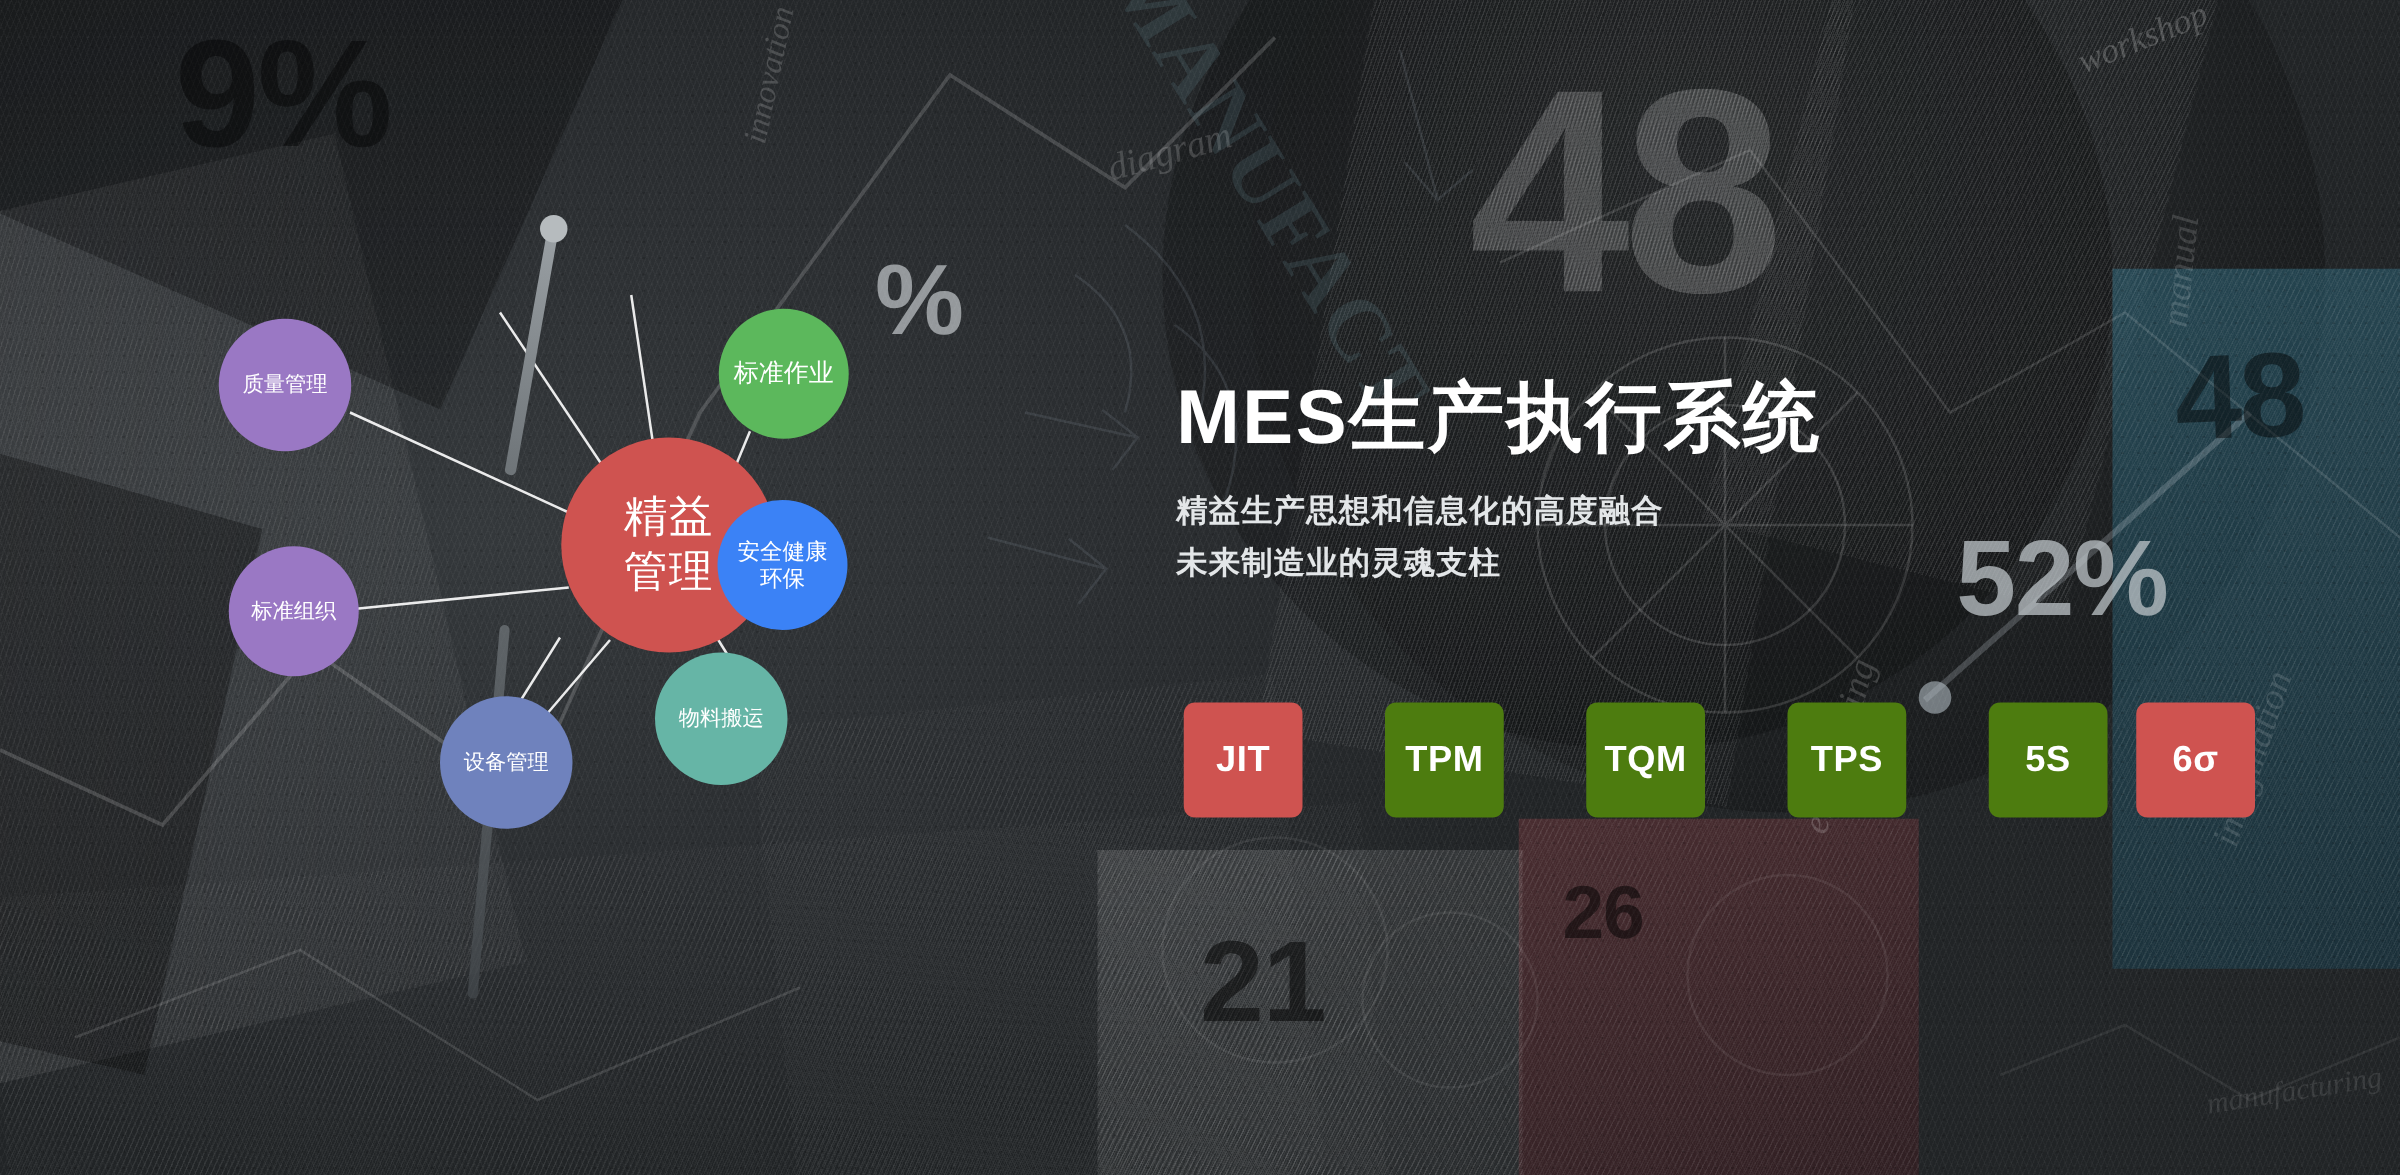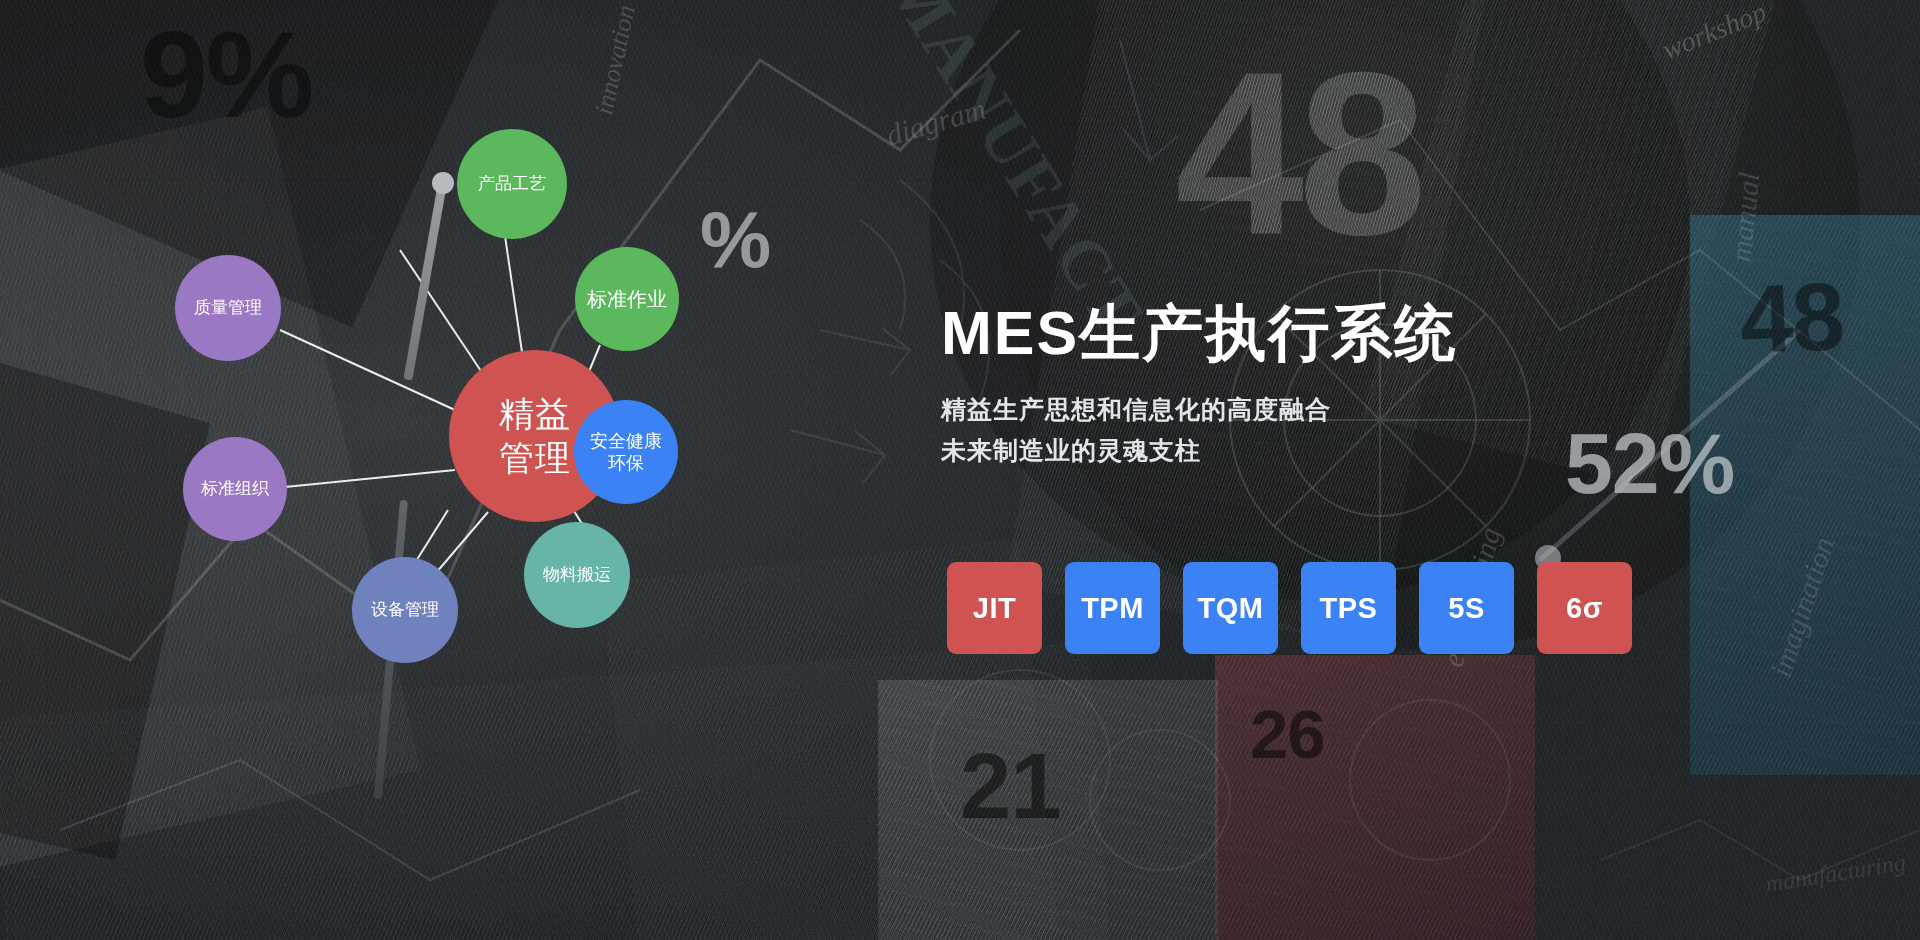--- a/index.html
+++ b/index.html
@@ -119,21 +119,21 @@
     user-select:none;
     white-space:nowrap;
   }
   .ghost-9{ left:140px;top:14px;font-size:122px;color:rgba(0,0,0,.42);letter-spacing:-2px; }
   .ghost-48{ left:1175px;top:38px;font-size:232px;color:rgba(255,255,255,.13);letter-spacing:-6px;
              background-image:repeating-linear-gradient(105deg,rgba(255,255,255,.16) 0 1px,transparent 1px 3px);
              -webkit-background-clip:text;background-clip:text;}
   .ghost-52{ left:1565px;top:420px;font-size:86px;color:rgba(190,196,200,.75);letter-spacing:-1px; }
   .ghost-48b{ left:1740px;top:270px;font-size:96px;color:rgba(0,0,0,.45);letter-spacing:-2px;transform:rotate(-2deg); }
   .ghost-21{ left:960px;top:740px;font-size:92px;color:rgba(0,0,0,.5);letter-spacing:-1px; }
-  .ghost-26{ left:1250px;top:700px;font-size:69px;color:rgba(0,0,0,.5);letter-spacing:-1px; }
+  .ghost-26{ left:1250px;top:700px;font-size:60px;color:rgba(0,0,0,.5);letter-spacing:-1px; }
   .ghost-pct{ left:700px;top:200px;font-size:80px;color:rgba(215,219,222,.62);font-weight:bold; }
 
   
   .scribble{
     position:absolute;
     font-family:"Liberation Serif","DejaVu Serif",serif;
     font-style:italic;
     color:rgba(255,255,255,.17);
     white-space:nowrap;
     user-select:none;
@@ -202,21 +202,21 @@
   .sub-line{font-size:25px;color:#e3e6e8;line-height:1.62;letter-spacing:1px;font-weight:bold;}
 
   
   #badge-row{position:absolute;left:947px;top:562px;display:flex;gap:23px;}
   .badge{
     width:95px;height:92px;border-radius:9px;
     display:flex;align-items:center;justify-content:center;
     color:#ffffff;font-size:29px;font-weight:bold;letter-spacing:.5px;
   }
   .badge-red{background:#cf5350;text-align:center;}
-  .badge-purple{background:#3b82f6;}
+  .badge-purple{background:#4d7c0f;margin-left:43px;}
 </style>
 </head>
 <body>
 
 <div id="banner">
 
   <div class="bg-base"></div>
   <div class="panel p-center-disc"></div>
   <div class="panel p-big-dark-circle"></div>
   <div class="panel p-left-light"></div>
@@ -304,23 +304,20 @@
     <div class="connector-dot"></div>
 
     <div class="bubble b-center">
       <div>
         <span>精益</span>
         <span>管理</span>
       </div>
     </div>
 
 
-    <div class="bubble b-product">
-      <span>产品工艺</span>
-    </div>
 
     <div class="bubble b-standardwork">
       <span>标准作业</span>
     </div>
 
     <div class="bubble b-safety">
       <div>
         <span>安全健康</span>
         <span>环保</span>
       </div>

